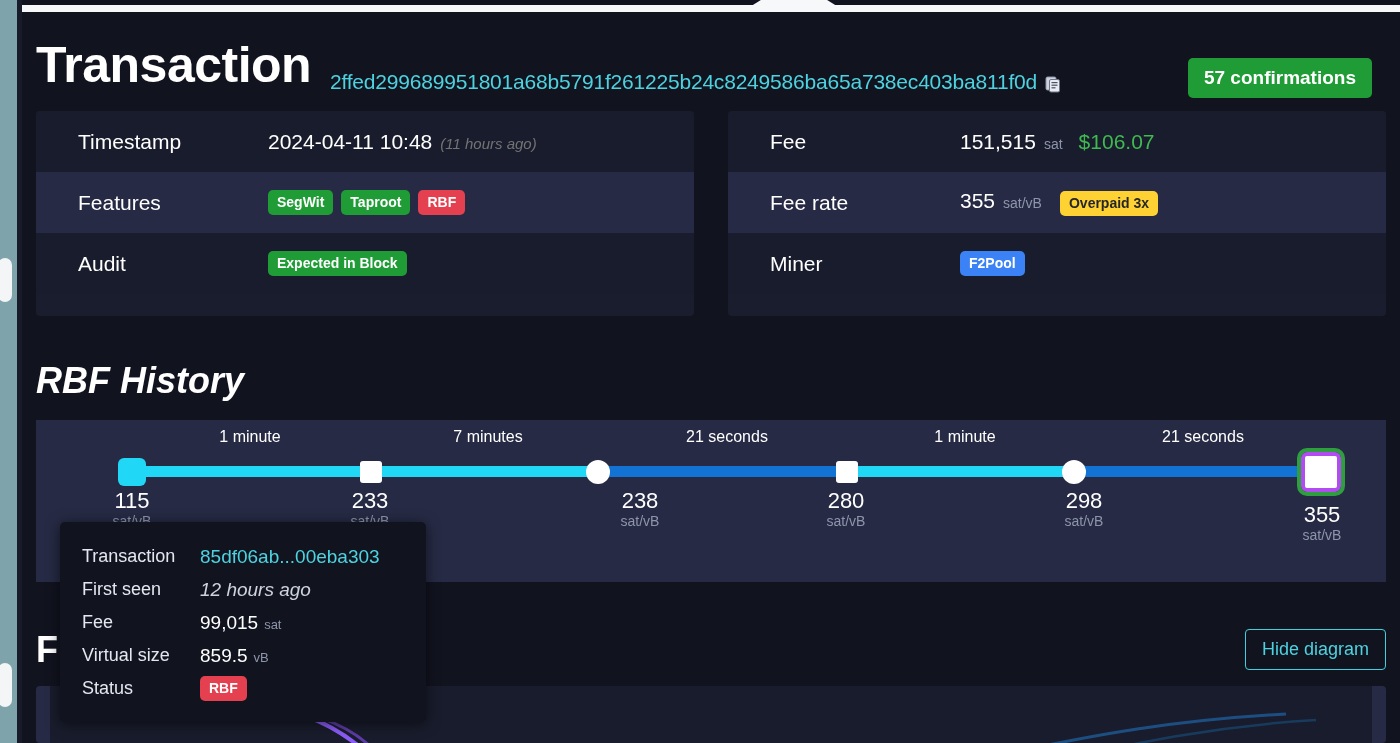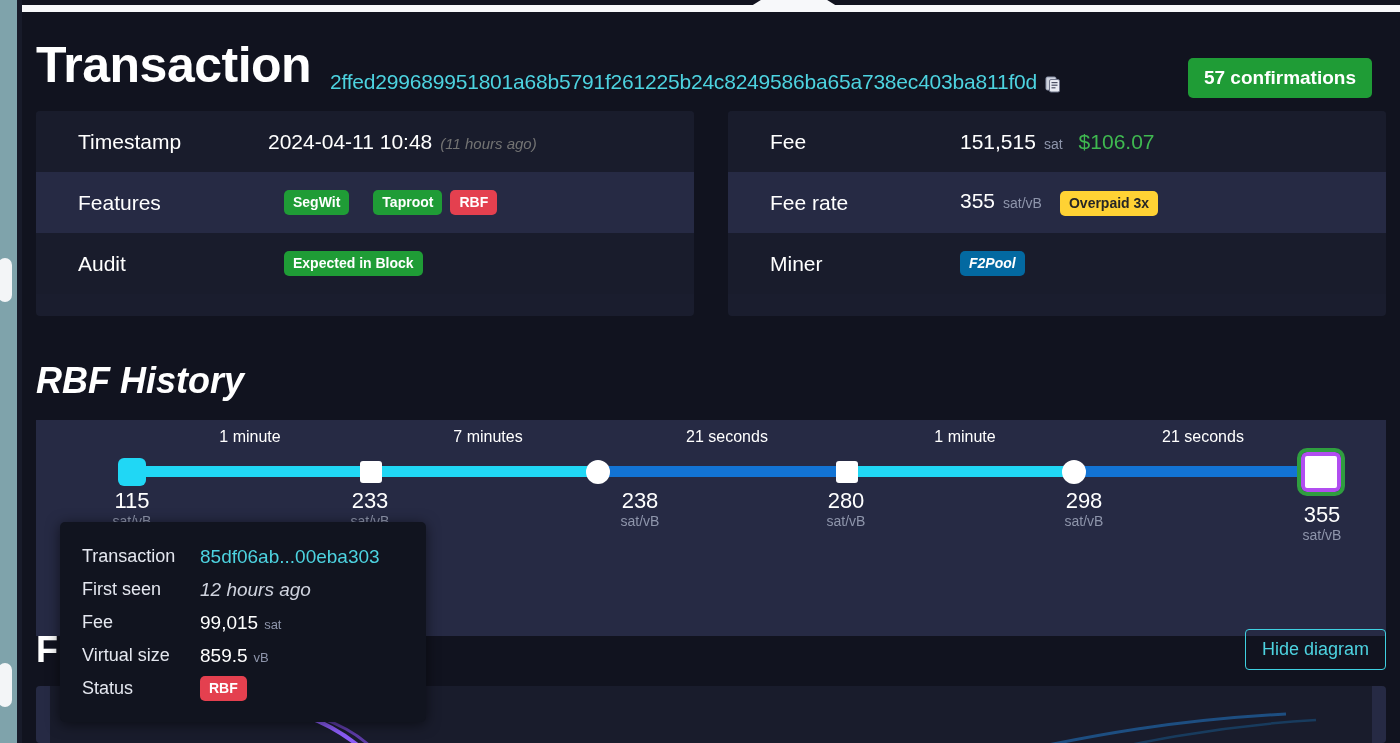--- a/index.html
+++ b/index.html
@@ -100,33 +100,33 @@
   .val-unit { font-size: 14px; color: #8e95ab; }
   .val-muted-italic { font-size: 15px; color: #737373; font-style: italic; }
   .val-green { font-size: 21px; color: #3fb950; }
 
   .badge {
     display: inline-block;
     font-size: 14px; font-weight: 700;
     padding: 5px 9px; border-radius: 5px;
     line-height: 1.1;
   }
-  .badge-green { background: #1f9c36; color: #ffffff; margin-left: 16px; }
+  .badge-green { background: #1f9c36; color: #ffffff; }
   .badge-red   { background: #e4404f; color: #ffffff; }
   .badge-yellow{ background: #ffd234; color: #262626; }
-  .badge-blue  { background: #0369a1; color: #ffffff; font-style: italic; }
+  .badge-blue  { background: #3b82f6; color: #ffffff; }
   .badges-wrap { display: flex; gap: 8px; align-items: center; }
 
   
   #rbf-heading {
     position: absolute; left: 14px; top: 343px;
     font-size: 36px; font-weight: 700; color: #ffffff; font-style: italic;
   }
   #rbf-panel {
-    position: absolute; left: 14px; top: 403px; width: 1350px; height: 216px;
+    position: absolute; left: 14px; top: 403px; width: 1350px; height: 162px;
     background: #262a44; border-radius: 0;
   }
   #timeline {
     position: absolute; left: 0; top: 0; width: 1350px; height: 178px;
   }
   .tl-seg {
     position: absolute; top: 46px; height: 11px;
   }
   .tl-node {
     position: absolute; top: 38px;

